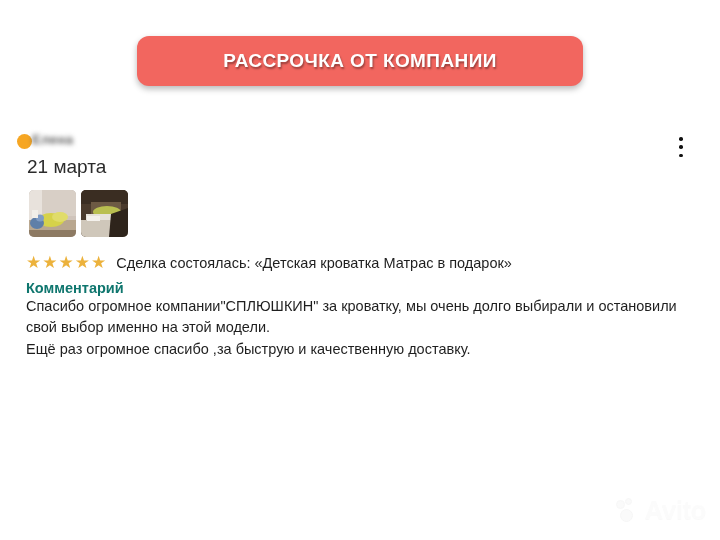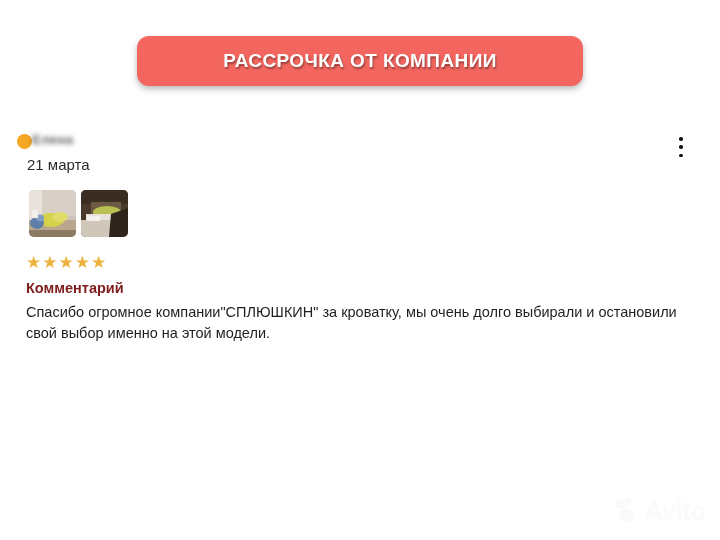--- a/index.html
+++ b/index.html
@@ -71,21 +71,21 @@
     color: #5a5a5a;
     filter: blur(2.6px);
     -webkit-filter: blur(2.6px);
     letter-spacing: 0.5px;
   }
 
   #review-date {
     position: absolute;
     left: 27px;
     top: 38px;
-    font-size: 15px;
+    font-size: 19px;
     color: #2b2b2b;
   }
 
   #menu-button {
     position: absolute;
     right: 30px;
     top: 18px;
     width: 18px;
     height: 22px;
     display: flex;
@@ -150,22 +150,21 @@
   
   #comment-block {
     position: absolute;
     left: 26px;
     top: 162px;
     width: 668px;
   }
   #comment-heading {
     font-size: 14.5px;
     font-weight: bold;
-    color: #7f1d1d;
-    margin-bottom: 6px;
+    color: #0f766e;
   }
   .comment-paragraph {
     font-size: 14.5px;
     line-height: 21px;
     color: #1f1f1f;
     margin: 0 0 1px 0;
   }
 
   
   #avito-watermark {
@@ -257,25 +256,27 @@
   </div>
 
   <div id="rating-row">
     <div id="stars">
       <span class="star">★</span>
       <span class="star">★</span>
       <span class="star">★</span>
       <span class="star">★</span>
       <span class="star">★</span>
     </div>
+    <span id="deal-text">Сделка состоялась: «Детская кроватка Матрас в подарок»</span>
   </div>
 
   <div id="comment-block">
     <div id="comment-heading">Комментарий</div>
     <p class="comment-paragraph">Спасибо огромное компании"СПЛЮШКИН" за кроватку, мы очень долго выбирали и остановили свой выбор именно на этой модели.</p>
+    <p class="comment-paragraph">Ещё раз огромное спасибо ,за быструю и качественную доставку.</p>
   </div>
 
 </div>
 
 <div id="avito-watermark">
   <span class="wm-dots">
     <i class="d1"></i>
       <i class="d2"></i>
       <i class="d3"></i>
   </span>

